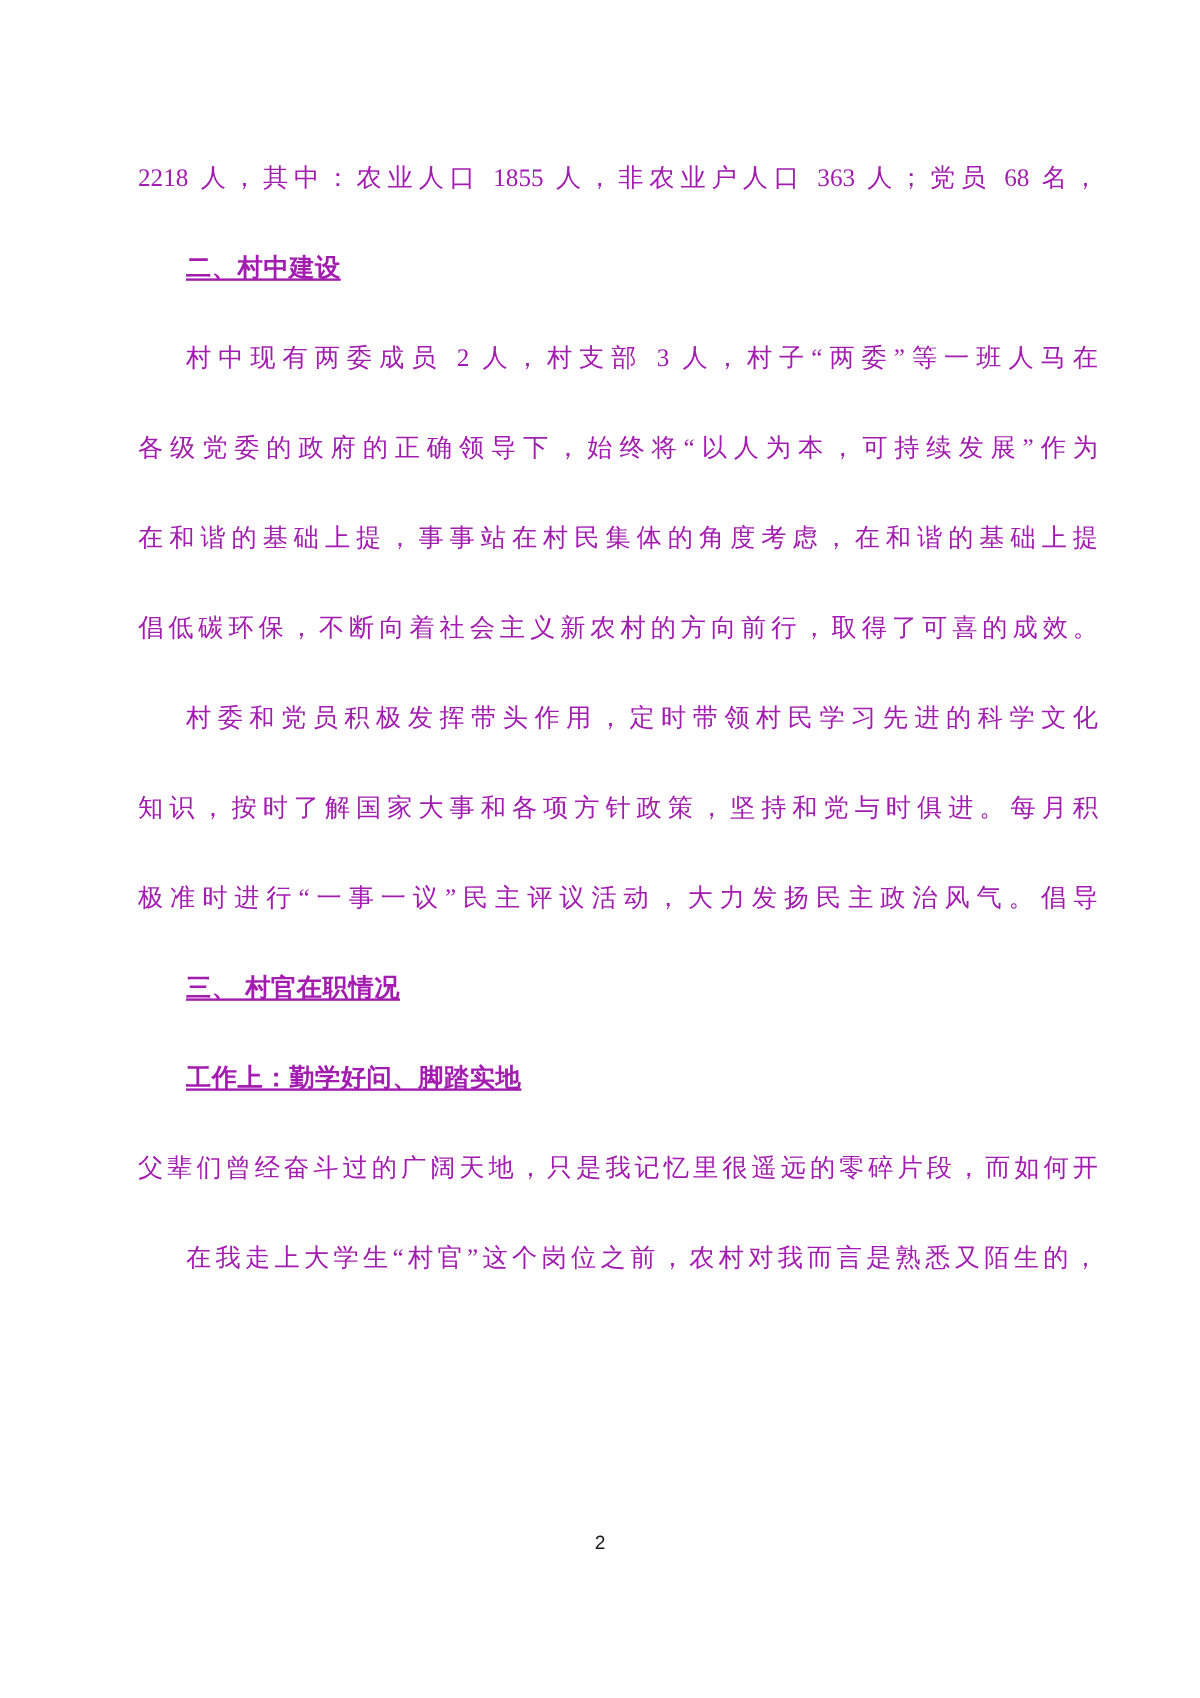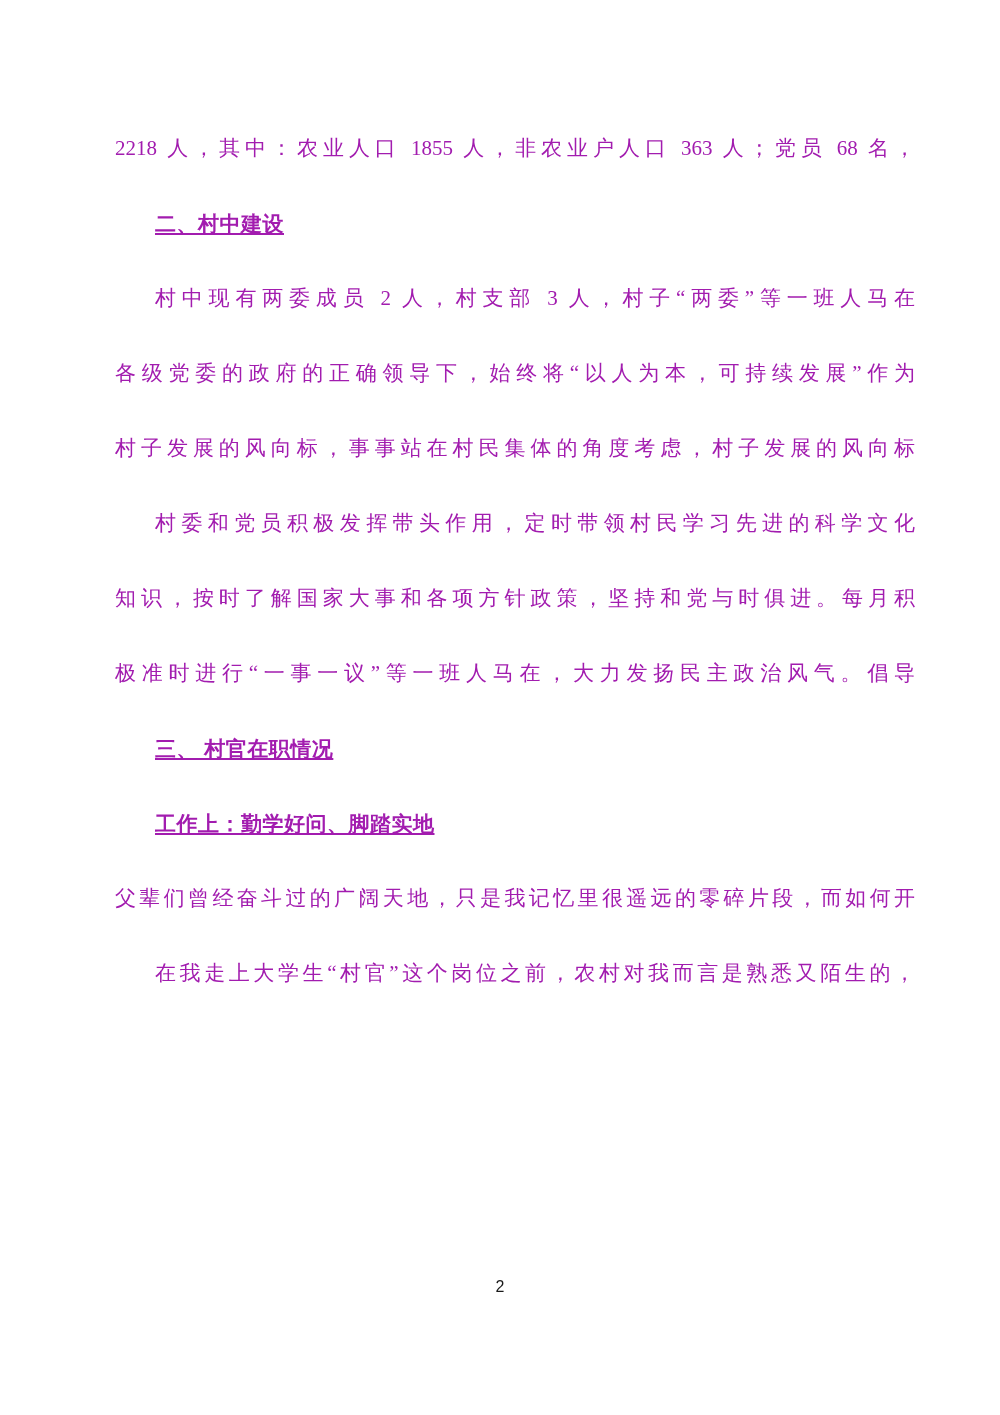--- a/index.html
+++ b/index.html
@@ -55,23 +55,24 @@
 </style>
 </head>
 <body>
 
 <div class="page">
   <div class="text-area">
       <div class="line stretch">2218 人，其中：农业人口 1855 人，非农业户人口 363 人；党员 68 名，</div>
       <div class="line heading indent">二、村中建设</div>
       <div class="line indent stretch">村中现有两委成员 2 人，村支部 3 人，村子“两委”等一班人马在</div>
       <div class="line stretch">各级党委的政府的正确领导下，始终将“以人为本，可持续发展”作为</div>
-      <div class="line stretch">村子发展的风向标，事事站在村民集体的角度考虑，村子发展的风向标</div>
+      <div class="line stretch">在和谐的基础上提，事事站在村民集体的角度考虑，在和谐的基础上提</div>
+      <div class="line stretch">倡低碳环保，不断向着社会主义新农村的方向前行，取得了可喜的成效。</div>
       <div class="line indent stretch">村委和党员积极发挥带头作用，定时带领村民学习先进的科学文化</div>
       <div class="line stretch">知识，按时了解国家大事和各项方针政策，坚持和党与时俱进。每月积</div>
-      <div class="line stretch">极准时进行“一事一议”等一班人马在，大力发扬民主政治风气。倡导</div>
+      <div class="line stretch">极准时进行“一事一议”民主评议活动，大力发扬民主政治风气。倡导</div>
       <div class="line heading indent">三、 村官在职情况</div>
       <div class="line heading indent">工作上：勤学好问、脚踏实地</div>
       <div class="line stretch">父辈们曾经奋斗过的广阔天地，只是我记忆里很遥远的零碎片段，而如何开</div>
       <div class="line indent stretch">在我走上大学生“村官”这个岗位之前，农村对我而言是熟悉又陌生的，</div>
     </div>
   <div class="page-number">2</div>
 </div>
 
 </body></html>

